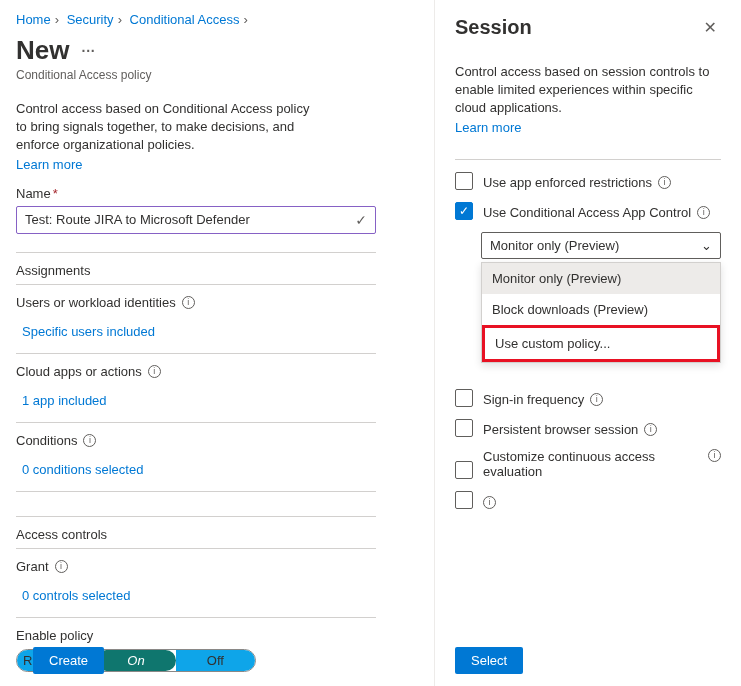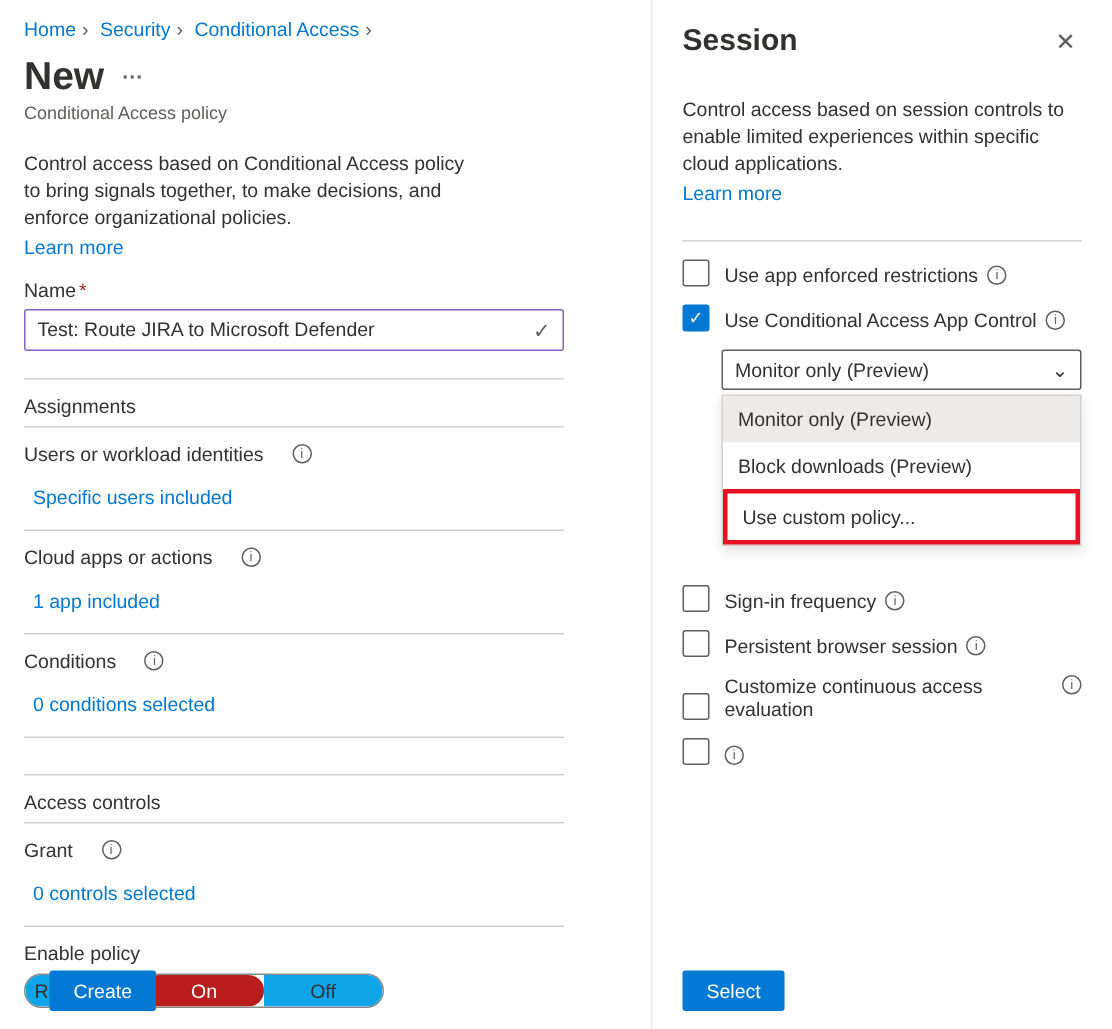--- a/index.html
+++ b/index.html
@@ -19,27 +19,27 @@
   .learn { color: #0078d4; text-decoration: none; font-size: 13px; cursor: pointer; display: inline-block; margin-bottom: 14px; }
 
   .field-label { font-size: 13px; margin-bottom: 5px; }
   .field-label .req { color: #a4262c; margin-left: 2px; }
   .text-input { width: 360px; border: 1px solid #8661c5; border-radius: 2px; padding: 5px 8px; font-size: 13px; display: flex; align-items: flex-start; justify-content: space-between; cursor: text; margin-bottom: 18px; }
   .text-input .check { color: #605e5c; font-size: 14px; }
 
   .section-sep { border: none; border-top: 1px solid #d2d0ce; margin: 6px 0 10px 0; width: 360px; }
 
   .section-title { font-size: 13px; margin: 4px 0 6px 0; color: #323130; }
-  .sub-row { font-size: 13px; display: flex; align-items: center; gap: 19px; margin: 6px 0 8px 0; color: #323130; }
+  .sub-row { font-size: 13px; display: flex; align-items: center; gap: 6px; margin: 6px 0 8px 0; color: #323130; }
   .info-icon { width: 13px; height: 13px; border: 1px solid #605e5c; border-radius: 50%; display: inline-flex; align-items: center; justify-content: center; font-size: 9px; color: #605e5c; flex-shrink: 0; }
   .link-val { color: #0078d4; font-size: 13px; cursor: pointer; padding: 6px 0 8px 6px; display: inline-block; }
 
   .pill-group { display: flex; border: 1px solid #8a8886; border-radius: 14px; overflow: hidden; width: 240px; margin-top: 4px; margin-bottom: 12px; }
   .pill { flex: 1; text-align: center; padding: 3px 0; font-size: 13px; cursor: pointer; background: #0ea5e9; }
-  .pill.active { background: #b91c1c; color: #fff; border-radius: 12px; }
+  .pill.active { background: #0f766e; color: #fff; border-radius: 12px; font-style: italic; }
 
   .btn-primary { background: #0078d4; color: #fff; border: none; padding: 6px 16px; font-size: 13px; cursor: pointer; border-radius: 2px; }
 
   
   .panel-head { display: flex; justify-content: space-between; align-items: flex-start; margin-bottom: 24px; }
   .panel-head h2 { font-size: 20px; font-weight: 600; }
   .close-x { font-size: 16px; cursor: pointer; color: #605e5c; padding: 2px 4px; }
   .right .desc { max-width: 260px; }
   .sep-right { border: none; border-top: 1px solid #d2d0ce; margin: 10px 0 12px 0; }
 

